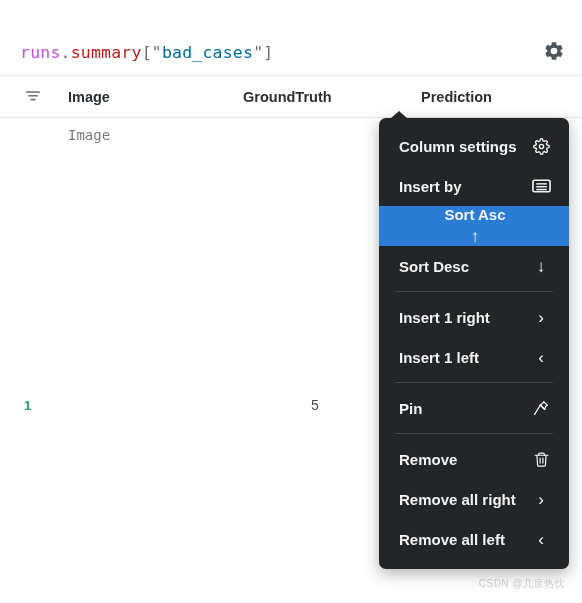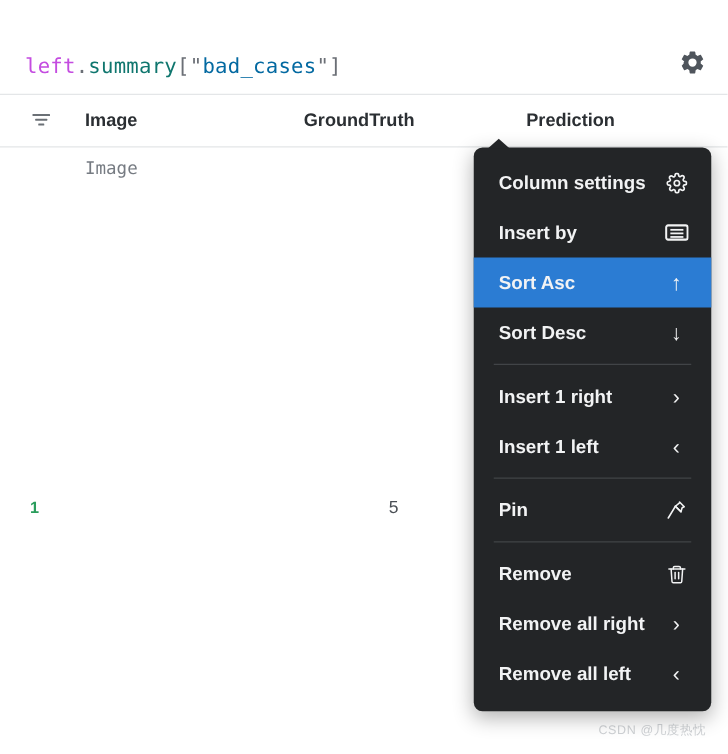--- a/index.html
+++ b/index.html
@@ -30,21 +30,21 @@
   }
   #expr-code {
     font-family: "DejaVu Sans Mono", "Liberation Mono", monospace;
     font-size: 16.5px;
     letter-spacing: 0.2px;
     white-space: pre;
     flex: 1;
   }
   .tok-var    { color: #c44ce0; }
   .tok-punct  { color: #6b6f76; }
-  .tok-prop   { color: #0f766e; text-align: center; }
+  .tok-prop   { color: #b91c1c; text-align: center; }
   .tok-str    { color: #0369a1; }
 
   #gear-button {
     width: 28px;
     height: 28px;
     display: flex;
     align-items: center;
     justify-content: center;
     cursor: pointer;
     flex: 0 0 auto;
@@ -144,20 +144,21 @@
     padding: 0 18px 0 20px;
     box-sizing: border-box;
     color: #f2f3f4;
     font-size: 15px;
     font-weight: bold;
     cursor: pointer;
     white-space: nowrap;
   }
   .menu-item.selected {
     background: #2b7cd3;
+    flex-direction: column;
   }
   .menu-item .mi-label {
     flex: 1;
   }
   .menu-item .mi-icon {
     flex: 0 0 auto;
     display: flex;
     align-items: center;
     justify-content: center;
     width: 20px;
@@ -188,21 +189,21 @@
     font-size: 10px;
     color: #cfd2d5;
     letter-spacing: 0.5px;
     white-space: nowrap;
   }
 </style>
 </head>
 <body>
 
 <div id="expr-bar">
-  <div id="expr-code"><span class="tok-var">left</span><span class="tok-punct">.</span><span class="tok-prop">summary</span><span class="tok-punct">[</span><span class="tok-punct">"</span><span class="tok-str">bad_cases</span><span class="tok-punct">"</span><span class="tok-punct">]</span></div>
+  <div id="expr-code"><span class="tok-var">runs</span><span class="tok-punct">.</span><span class="tok-prop">summary</span><span class="tok-punct">[</span><span class="tok-punct">"</span><span class="tok-str">bad_cases</span><span class="tok-punct">"</span><span class="tok-punct">]</span></div>
 
   <div id="gear-button">
     <span>
       <svg width="22" height="22" viewBox="0 0 24 24" fill="#4f555c">
         <path d="M19.14 12.94a7.07 7.07 0 0 0 .06-.94 7.07 7.07 0 0 0-.06-.94l2.03-1.58a.5.5 0 0 0 .12-.62l-1.92-3.32a.5.5 0 0 0-.6-.22l-2.39.96a7.1 7.1 0 0 0-1.62-.94l-.36-2.54a.5.5 0 0 0-.5-.42h-3.84a.5.5 0 0 0-.5.42l-.36 2.54c-.59.24-1.13.56-1.62.94l-2.39-.96a.5.5 0 0 0-.6.22L2.67 8.86a.5.5 0 0 0 .12.62l2.03 1.58c-.04.31-.6.62-.6.94s.2.63.06.94L2.79 14.52a.5.5 0 0 0-.12.62l1.92 3.32c.13.23.4.31.6.22l2.39-.96c.5.38 1.03.7 1.62.94l.36 2.54c.4.24.25.42.5.42h3.84c.25 0 .46-.18.5-.42l.36-2.54c.59-.24 1.13-.56 1.62-.94l2.39.96c.22.09.47 0 .6-.22l1.92-3.32a.5.5 0 0 0-.12-.62l-2.03-1.58zM12 15.6A3.6 3.6 0 1 1 15.6 12 3.6 3.6 0 0 1 12 15.6z"></path>
       </svg>
     </span>
   </div>
 </div>
 

